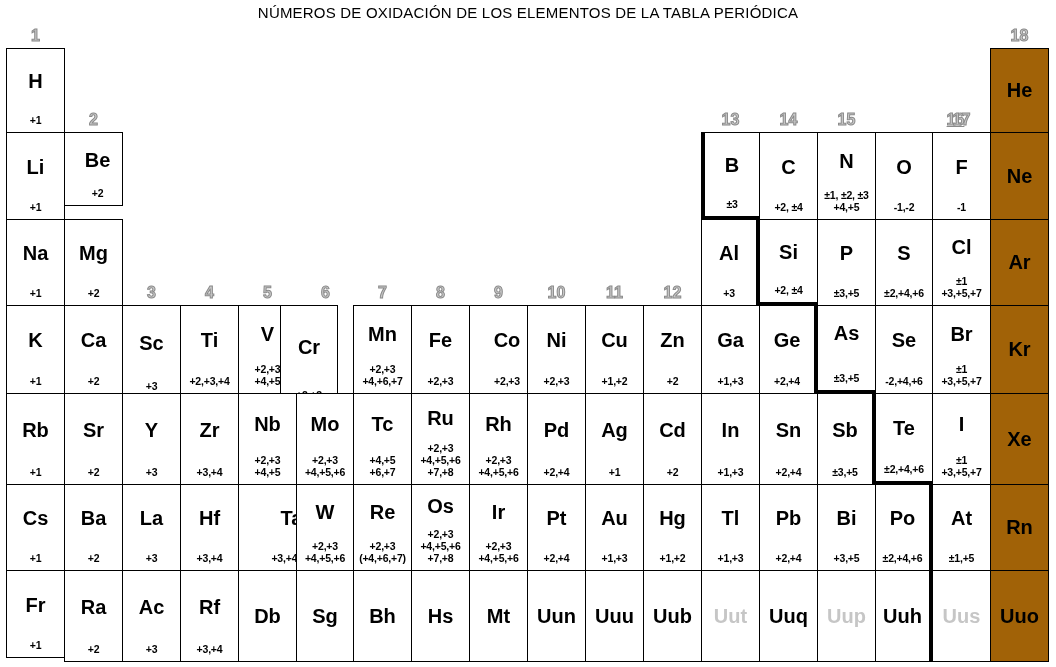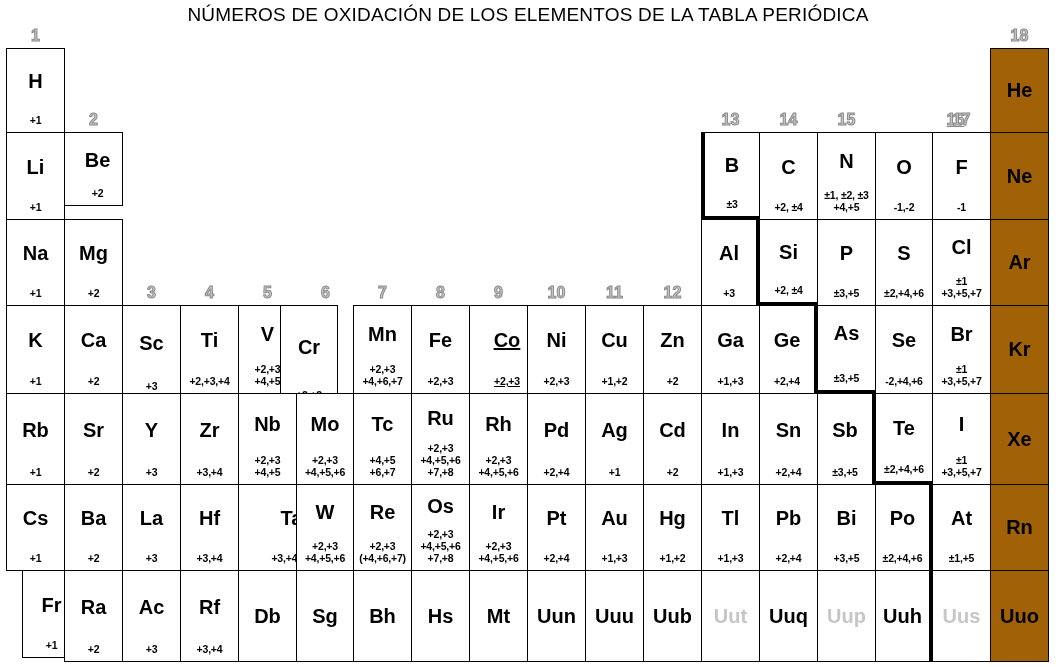--- a/index.html
+++ b/index.html
@@ -3,21 +3,21 @@
 <meta charset="utf-8">
 <style>
   html,body{margin:0;padding:0;}
   body{
     width:1056px;height:667px;position:relative;overflow:hidden;
     background:#ffffff;
     font-family:"Liberation Sans", sans-serif;
   }
   .title{
     position:absolute;top:4px;left:0;width:1056px;
-    text-align:center;font-size:19px;color:#000;letter-spacing:0.2px;
+    text-align:center;font-size:15px;color:#000;letter-spacing:0.2px;
   }
   .cell{
     position:absolute;box-sizing:border-box;
     border:1px solid #000;background:#fff;
     display:flex;flex-direction:column;align-items:center;
   }
   .cell.shaded{background:#a16207;}
   .sym{
     flex:1 1 auto;display:flex;align-items:center;justify-content:center;
     font-weight:bold;font-size:20px;color:#000;
@@ -189,21 +189,21 @@
         <div>+2,+3</div>
         <div>+4,+6,+7</div>
       </div>
     </div>
     <div class="cell" style="left: 411px; top: 305px; width: 59px; height: 89px;">
       <div class="sym">Fe</div>
       <div class="ox">
         <div>+2,+3</div>
       </div>
     </div>
-    <div class="cell" style="left: 469px; top: 305px; width: 76px; height: 89px; text-decoration: underline;">
+    <div class="cell" style="left: 469px; top: 305px; width: 76px; height: 89px;">
       <div class="sym">Co</div>
       <div class="ox">
         <div>+2,+3</div>
       </div>
     </div>
     <div class="cell" style="left: 527px; top: 305px; width: 59px; height: 89px;">
       <div class="sym">Ni</div>
       <div class="ox">
         <div>+2,+3</div>
       </div>
@@ -469,21 +469,21 @@
     </div>
     <div class="cell" style="left: 932px; top: 484px; width: 59px; height: 87px;">
       <div class="sym">At</div>
       <div class="ox">
         <div>±1,+5</div>
       </div>
     </div>
     <div class="cell shaded" style="left: 990px; top: 484px; width: 59px; height: 87px;">
       <div class="sym">Rn</div>
     </div>
-    <div class="cell" style="left: 22px; top: 570px; width: 59px; height: 88px;">
+    <div class="cell" style="left: 6px; top: 570px; width: 59px; height: 88px;">
       <div class="sym">Fr</div>
       <div class="ox">
         <div>+1</div>
       </div>
     </div>
     <div class="cell" style="left: 64px; top: 570px; width: 59px; height: 92px;">
       <div class="sym">Ra</div>
       <div class="ox">
         <div>+2</div>
       </div>

